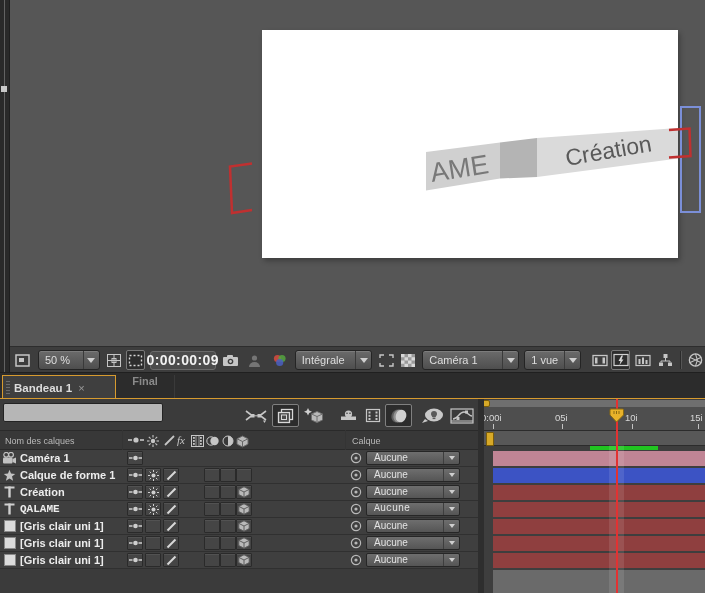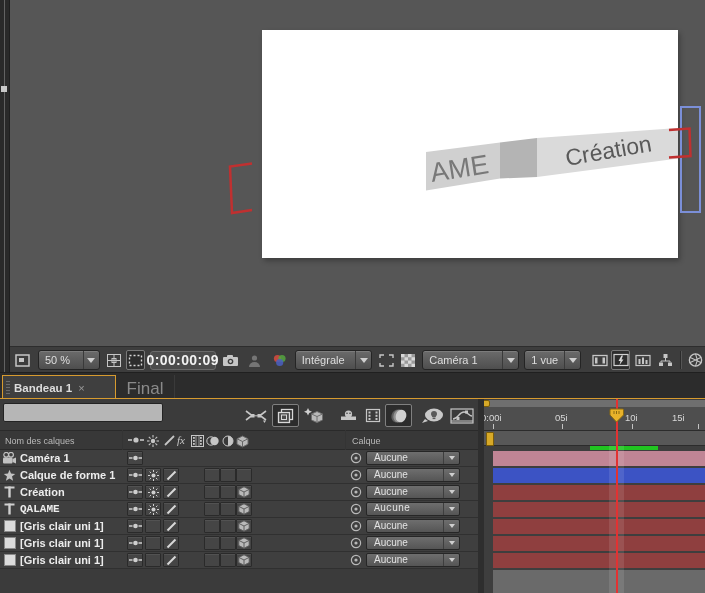--- a/index.html
+++ b/index.html
@@ -23,21 +23,21 @@
   .tri{width:0;height:0;border-left:4px solid transparent;border-right:4px solid transparent;border-top:5px solid #cfcfcf;}
   .tbtn{height:18px;min-width:17px;display:flex;align-items:center;justify-content:center;border-radius:2px;border:1px solid transparent;}
   .tbtn.pressed{background:#2d2d2d;border:1px solid #787878;}
   #timecode{height:17px;min-width:64px;display:flex;align-items:center;justify-content:center;background:#4c4c4c;border:1px solid #6a6a6a;border-radius:3px;color:#f2f2f2;font-size:14px;font-weight:bold;letter-spacing:.4px;}
   .vdiv{width:1px;height:18px;background:#2b2b2b;border-right:1px solid #555;}
   
   #tabbar{position:absolute;left:0;top:372px;width:705px;height:27px;background:#2c2c2c;border-top:1px solid #202020;}
   #tab-active{position:absolute;left:2px;top:2px;width:112px;height:24px;background:#3f3f3f;border:1px solid #d79b2f;border-bottom:none;display:flex;align-items:center;color:#dcdcdc;font-size:11.5px;font-weight:bold;}
   #tab-active .gripper{width:4px;height:14px;margin:0 4px 0 3px;background:repeating-linear-gradient(to bottom,#6b6b6b 0 1px,transparent 1px 3px);}
   #tab-active .close{margin-left:6px;color:#9a9a9a;font-size:11px;font-weight:normal;}
-  #tab-final{position:absolute;left:116px;top:2px;width:58px;height:24px;display:flex;align-items:flex-end;justify-content:center;color:#8a8a8a;font-size:17px;border-right:1px solid #3a3a3a;}
+  #tab-final{position:absolute;left:116px;top:2px;width:58px;height:24px;display:flex;align-items:flex-start;justify-content:center;color:#8a8a8a;font-size:11px;border-right:1px solid #3a3a3a;font-weight:bold;}
   #active-line{position:absolute;left:0;bottom:0;width:705px;height:2px;background:#d79b2f;}
   
   #timeline{position:absolute;left:0;top:399px;width:705px;height:194px;background:#3b3b3b;}
   #tl-search{position:absolute;left:3px;top:4px;width:160px;height:19px;background:#b6b6b6;border:1px solid #232323;border-radius:2px;color:#333;font-size:11px;padding:0 4px;box-sizing:border-box;}
   .tlbtn{position:absolute;top:5px;height:21px;display:flex;align-items:center;justify-content:center;border-radius:2px;border:1px solid transparent;}
   .tlbtn.pressed{background:#2c2c2c;border:1px solid #808080;}
   #tl-header{position:absolute;left:0;top:31px;width:478px;height:20px;background:#383838;border-top:1px solid #2a2a2a;border-bottom:1px solid #2a2a2a;box-sizing:border-box;}
   #tl-header .htxt{position:absolute;top:5px;font-size:9px;color:#b9b9b9;}
   .colsep{position:absolute;top:31px;width:1px;height:139px;background:#343434;}
   .hicon{position:absolute;top:4px;}
@@ -689,21 +689,21 @@
     <div id="panel-div"></div>
 
     <div id="graph">
       <div id="navigator">
         <div id="nav-handle"></div>
       </div>
       <div id="ruler">
         <span class="rlab" style="left:-3px">0:00i</span>
         <span class="rlab" style="left:71px">05i</span>
         <span class="rlab" style="left:141px">10i</span>
-        <span class="rlab" style="left:188px">15i</span>
+        <span class="rlab" style="left:206px">15i</span>
         <div class="tick" style="left:9px"></div>
         <div class="tick" style="left:78px"></div>
         <div class="tick" style="left:148px"></div>
         <div class="tick" style="left:214px"></div>
       </div>
       <div id="workarea">
         <div id="wa-handle"></div>
       </div>
       <div id="rambar"></div>
       <div id="layer-bars">

